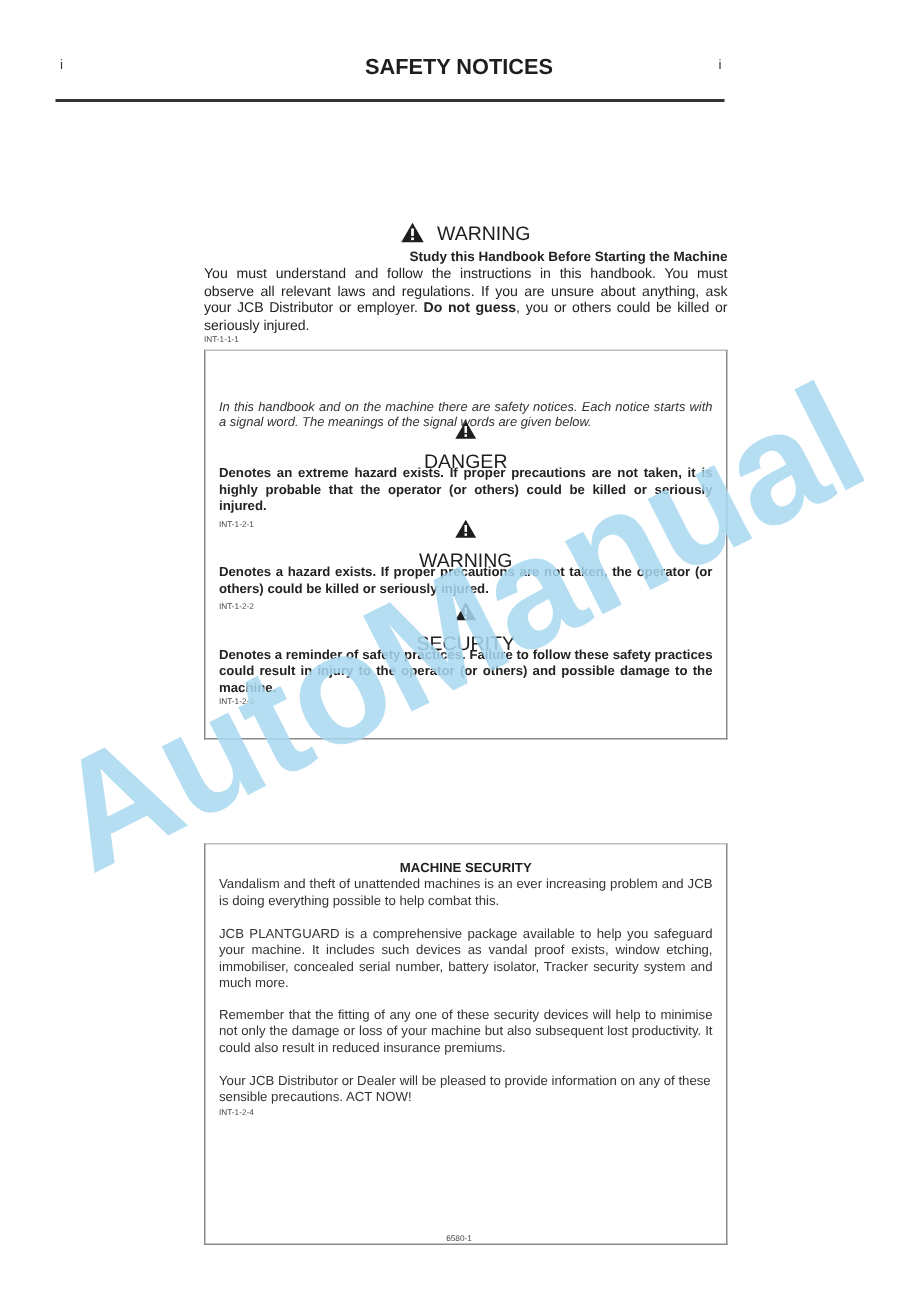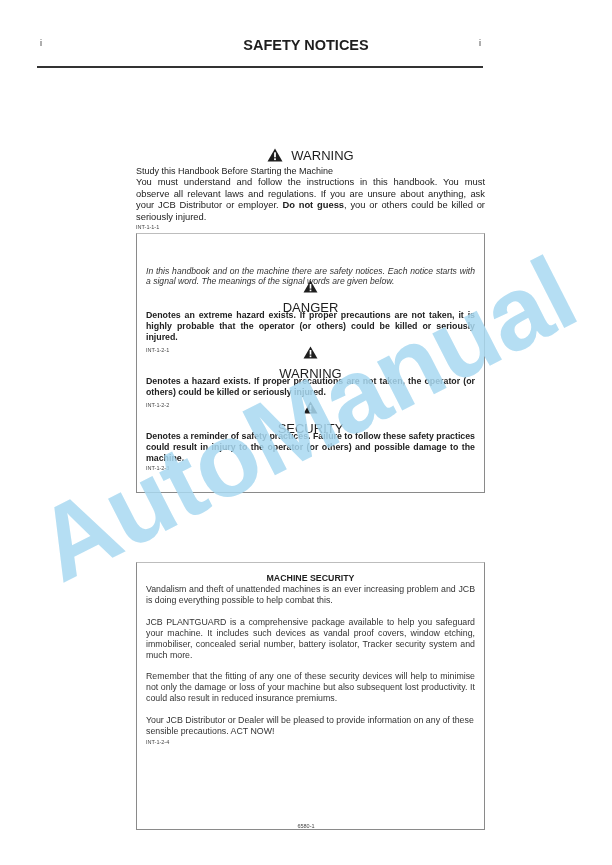--- a/index.html
+++ b/index.html
@@ -10,21 +10,21 @@
   .hdr-left { left: 40px; }
   .hdr-right { left: 479px; }
   .page-title { position: absolute; top: 37px; left: 0; width: 612px; text-align: center;
                 font-size: 14.5px; font-weight: bold; color: #1e1e1e; letter-spacing: 0; }
   .hdr-rule { position: absolute; top: 66px; left: 37px; width: 446px; height: 2px; background: #333; }
 
   .intro { position: absolute; top: 146px; left: 136px; width: 349px; }
   .signal { display: flex; justify-content: center; align-items: center; gap: 8px;
             font-size: 13px; color: #1e1e1e; height: 18px; }
   .signal svg { width: 16px; height: 14px; display: block; }
-  .intro-sub { text-align: left; font-weight: normal; font-size: 9px; margin-top: 2px; color: #222; }
+  .intro-sub { text-align: right; font-weight: bold; font-size: 9px; margin-top: 2px; color: #222; }
   .para { font-size: 9.4px; line-height: 11.6px; text-align: justify; color: #222; }
   .code { font-size: 5.5px; color: #444; margin-top: 2px; }
 
   .box { position: absolute; left: 136px; width: 349px; border: 1px solid #8a8a8a;
          border-top-color: #bdbdbd; box-sizing: border-box; }
   .box1 { top: 233px; height: 260px; }
   .box2 { top: 562px; height: 268px; }
   .box-inner { position: absolute; left: 9px; right: 9px; }
   .box1 .box-inner { top: 32px; }
   .box2 .box-inner { top: 10px; }
@@ -114,21 +114,21 @@
     <div class="bold-para" style="margin-top:3px;">Denotes a reminder of safety practices.  Failure to follow these safety practices could result in injury to the operator (or others) and possible damage to the machine.</div>
     <div class="code" style="margin-top:1px;">INT-1-2-3</div>
   </div>
 </div>
 
 <div class="box box2">
   <div class="box-inner">
     <div class="sec-title">MACHINE SECURITY</div>
     <div class="sec-para">Vandalism and theft of unattended machines is an ever increasing problem and JCB is doing everything possible to help combat this.</div>
     <div class="sec-gap"></div>
-    <div class="sec-para">JCB PLANTGUARD is a comprehensive package available to help you safeguard your machine.  It includes such devices as vandal proof covers, window etching, immobiliser, concealed serial number, battery isolator, Tracker security system and much more.</div>
+    <div class="sec-para">JCB PLANTGUARD is a comprehensive package available to help you safeguard your machine.  It includes such devices as vandal proof exists, window etching, immobiliser, concealed serial number, battery isolator, Tracker security system and much more.</div>
     <div class="sec-gap"></div>
     <div class="sec-para">Remember that the fitting of any one of these security devices will help to minimise not only the damage or loss of your machine but also subsequent lost productivity.  It could also result in reduced insurance premiums.</div>
     <div class="sec-gap"></div>
     <div class="sec-para" style="text-align:left;">Your JCB Distributor or Dealer will be pleased to provide information on any of these sensible precautions.  ACT NOW!</div>
     <div class="code">INT-1-2-4</div>
   </div>
 </div>
 
 <div class="footer-code">6580-1</div>
 

